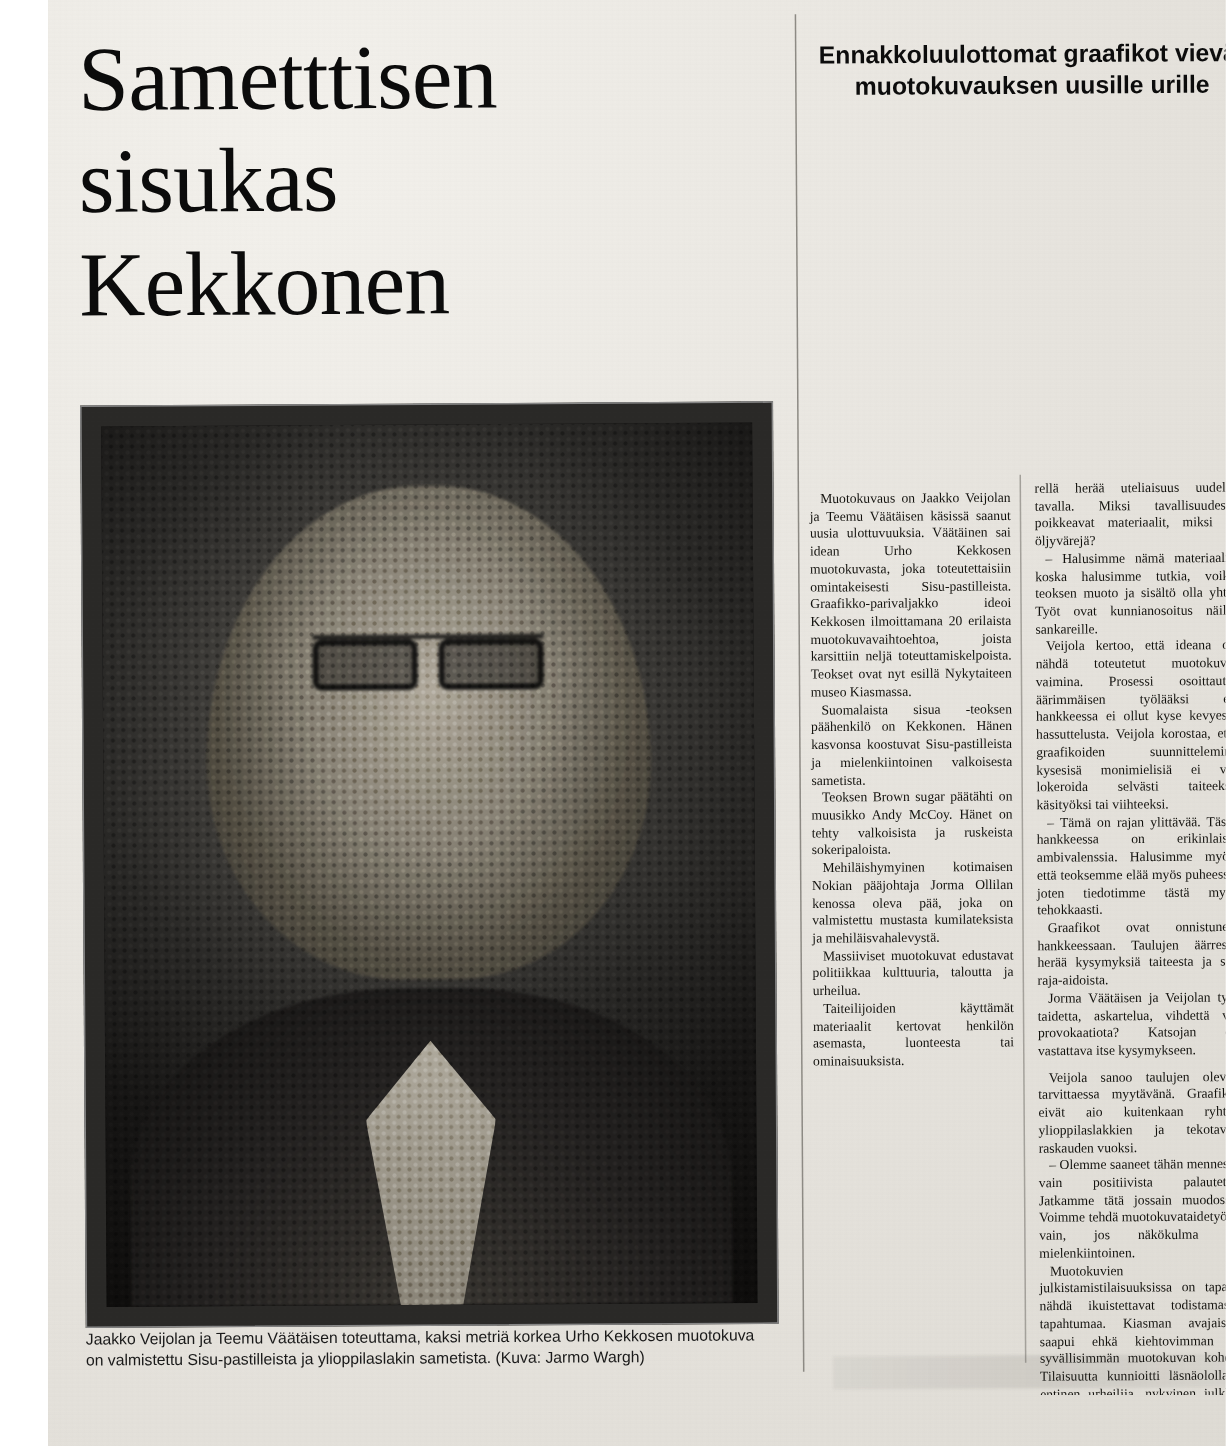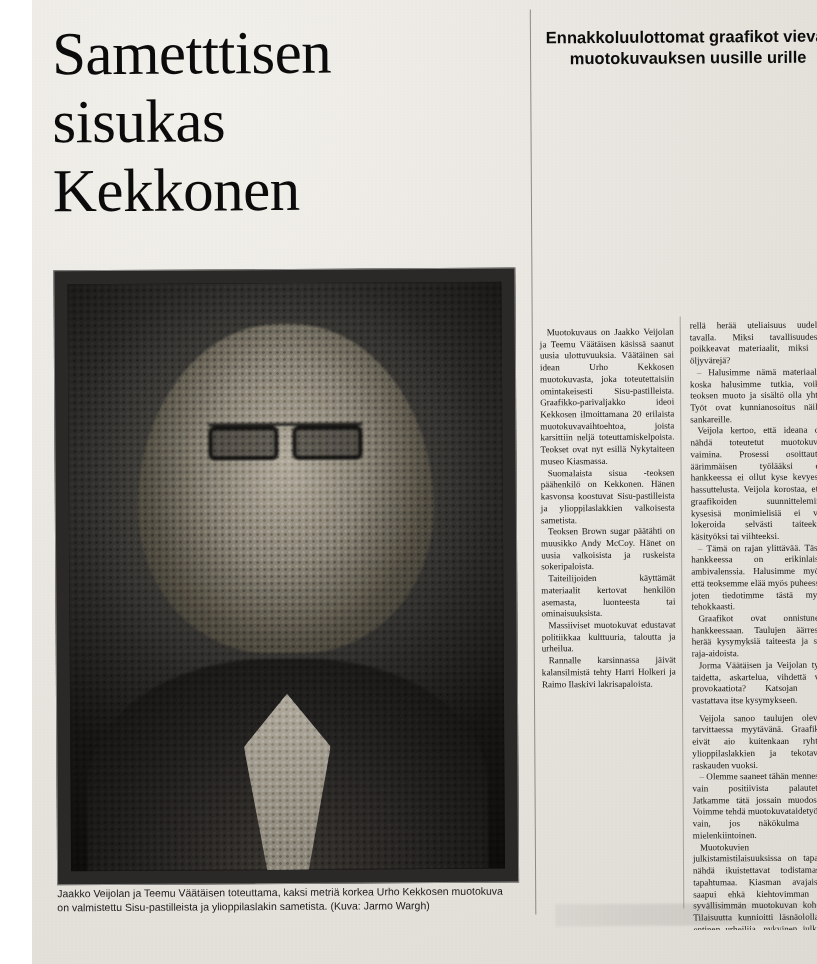--- a/index.html
+++ b/index.html
@@ -261,25 +261,25 @@
 
       <div class="photo-caption">Jaakko Veijolan ja Teemu Väätäisen toteuttama, kaksi metriä korkea Urho Kekkosen muotokuva on valmistettu Sisu-pastilleista ja ylioppilaslakin sametista. (Kuva: Jarmo Wargh)</div>
 
       <div class="vrule"></div>
       <div class="vrule2"></div>
 
       <div class="kicker">Ennakkoluulottomat graafikot vievät muotokuvauksen uusille urille</div>
 
       <div class="col c1">
         <p class="gap">Muotokuvaus on Jaakko Veijolan ja Teemu Väätäisen käsissä saanut uusia ulottuvuuksia. Väätäinen sai idean Urho Kekkosen muotokuvasta, joka toteutettaisiin ominta­keisesti Sisu-pastilleista. Graafikko-parivaljakko ideoi Kekkosen ilmoittamana 20 erilaista muotokuvavaihtoehtoa, joista karsittiin neljä toteuttamiskelpoista. Teokset ovat nyt esillä Nykytaiteen museo Kiasmassa.</p>
-        <p>Suomalaista sisua -teoksen päähenkilö on Kekkonen. Hänen kasvonsa koostuvat Sisu-pastilleista ja ylioppilaslakkien valkoisesta sametista.</p>
-        <p>Teoksen Brown sugar päätähti on muusikko Andy McCoy. Hänet on uusia valkoisista ja ruskeista sokeripaloista.</p>
+        <p>Suomalaista sisua -teoksen päähenkilö on Kekkonen. Hänen kasvonsa koostuvat Sisu-pastilleista ja mielenkiintoinen valkoisesta sametista.</p>
+        <p>Teoksen Brown sugar päätähti on muusikko Andy McCoy. Hänet on tehty valkoisista ja ruskeista sokeripaloista.</p>
+        <p>Mehiläishymyinen kotimaisen Nokian pääjohtaja Jorma Ollilan kenossa oleva pää, joka on valmistettu mustasta kumilateksista ja mehiläisvahalevystä.</p>
+        <p>Massiiviset muotokuvat edustavat politiikkaa kulttuuria, taloutta ja urheilua.</p>
         <p>Taiteilijoiden käyttämät materiaalit kertovat henkilön asemasta, luonteesta tai ominaisuuksista.</p>
-        <p>Massiiviset muotokuvat edustavat politiikkaa kulttuuria, taloutta ja urheilua.</p>
-        <p>Rannalle karsinnassa jäivät kalansilmistä tehty Harri Holkeri ja Raimo Ilaskivi lakrisapaloista.</p>
 
       </div>
 
       <div class="col c2">
         <p class="noindent">rellä herää uteliaisuus uudella tavalla. Miksi tavallisuudesta poikkeavat materiaalit, miksi ei öljyvärejä?</p>
         <p>– Halusimme nämä materiaalit, koska halusimme tutkia, voiko teoksen muoto ja sisältö olla yhtä. Työt ovat kunnianosoitus näille sankareille.</p>
         <p>Veijola kertoo, että ideana oli nähdä toteutetut muotokuvat vaimina. Prosessi osoittautui äärimmäisen työlääksi eli hankkeessa ei ollut kyse kevyestä hassuttelusta. Veijola korostaa, että graafikoiden suunnittelemina kysesisä monimielisiä ei voi lokeroida selvästi taiteeksi, käsityöksi tai viihteeksi.</p>
         <p>– Tämä on rajan ylittävää. Tässä hankkeessa on erikinlaista ambivalenssia. Halusimme myös, että teoksemme elää myös puheessa, joten tiedotimme tästä myös tehokkaasti.</p>
         <p>Graafikot ovat onnistuneet hankkeessaan. Taulujen äärressä herää kysymyksiä taiteesta ja sen raja-aidoista.</p>
         <p>Jorma Väätäisen ja Veijolan työt taidetta, askartelua, vihdettä vai provokaatiota? Katsojan on vastattava itse kysymykseen.</p>

